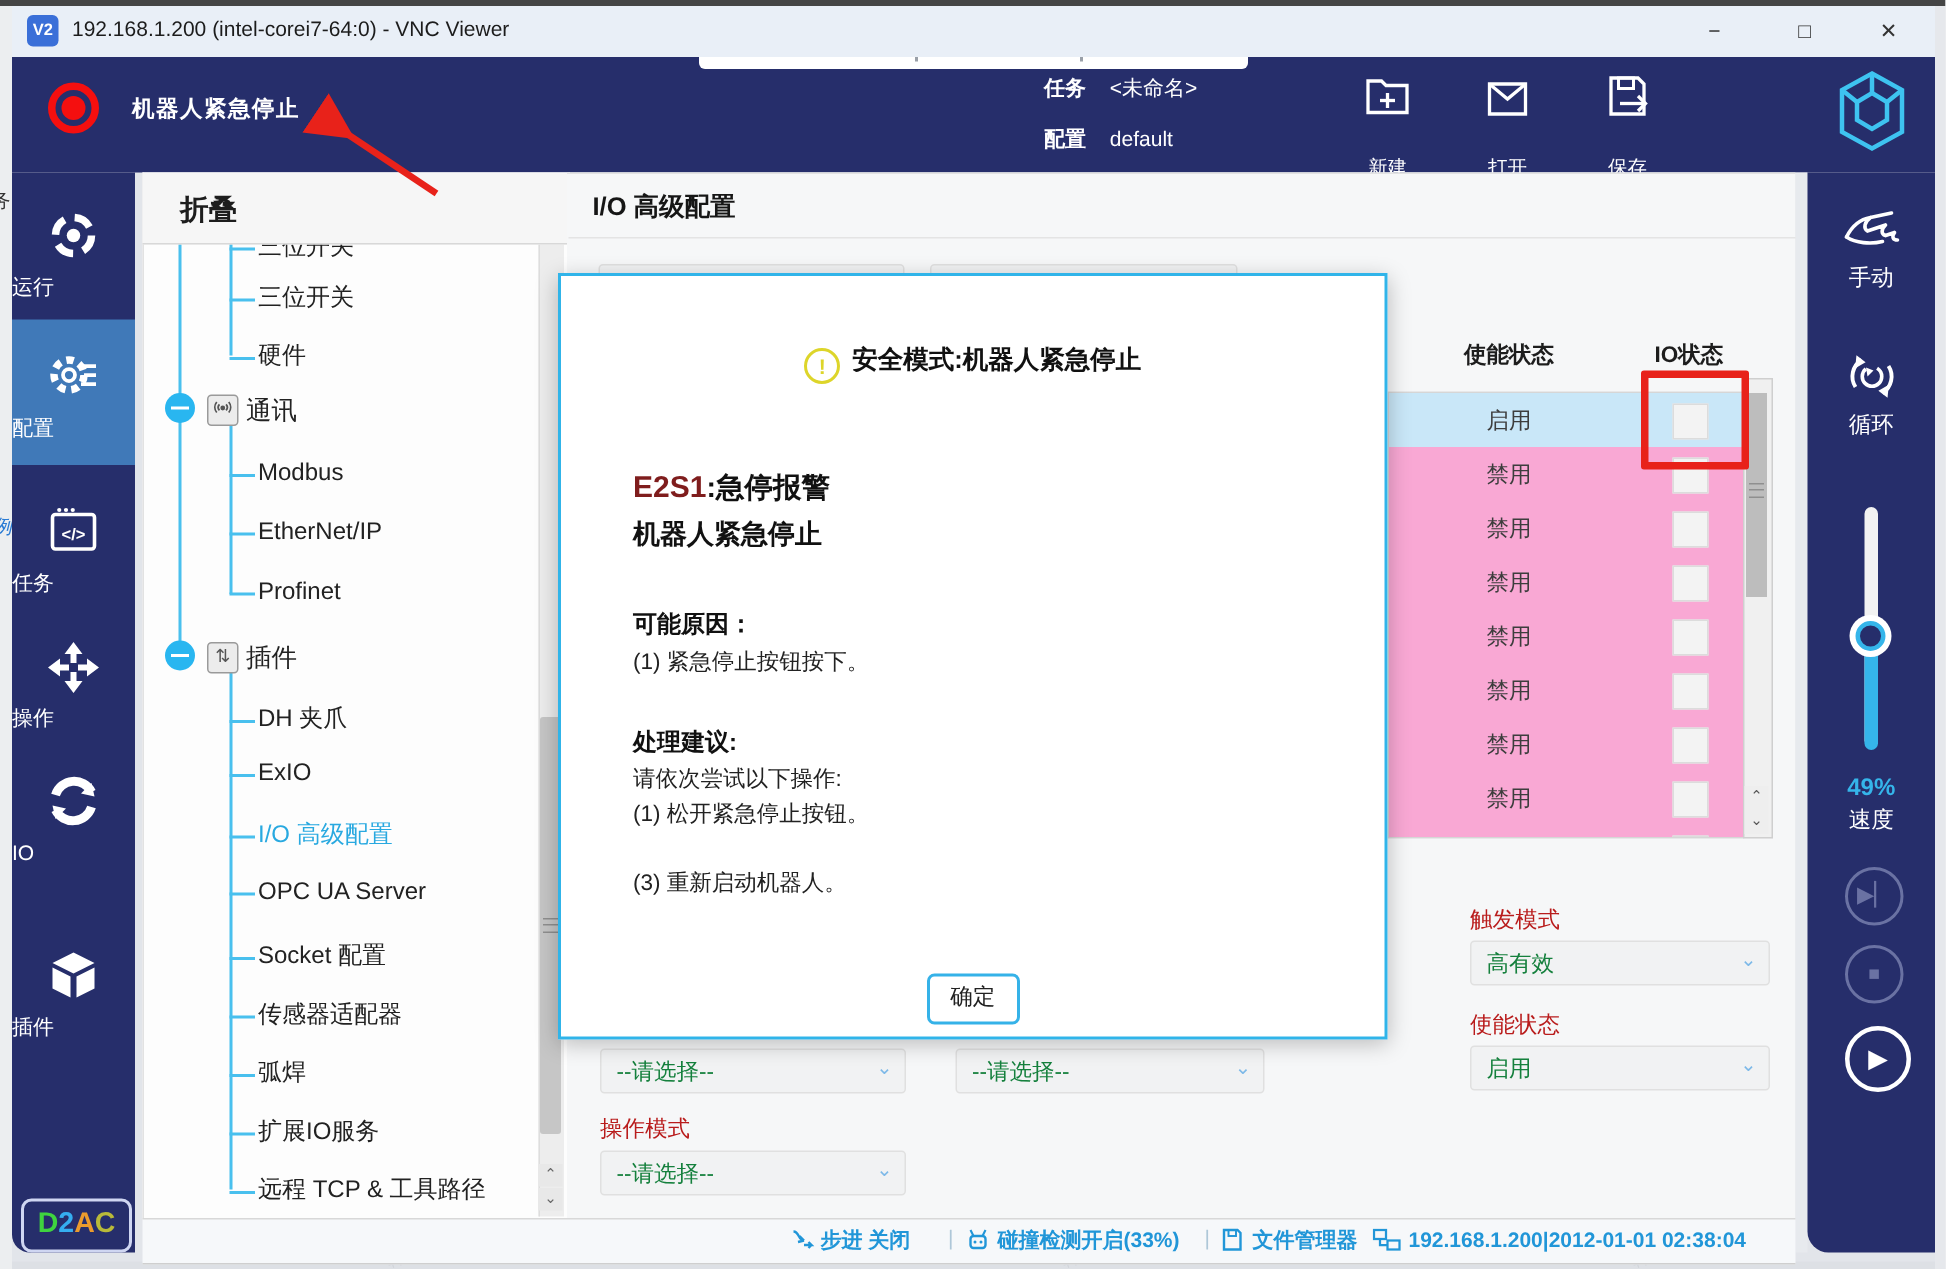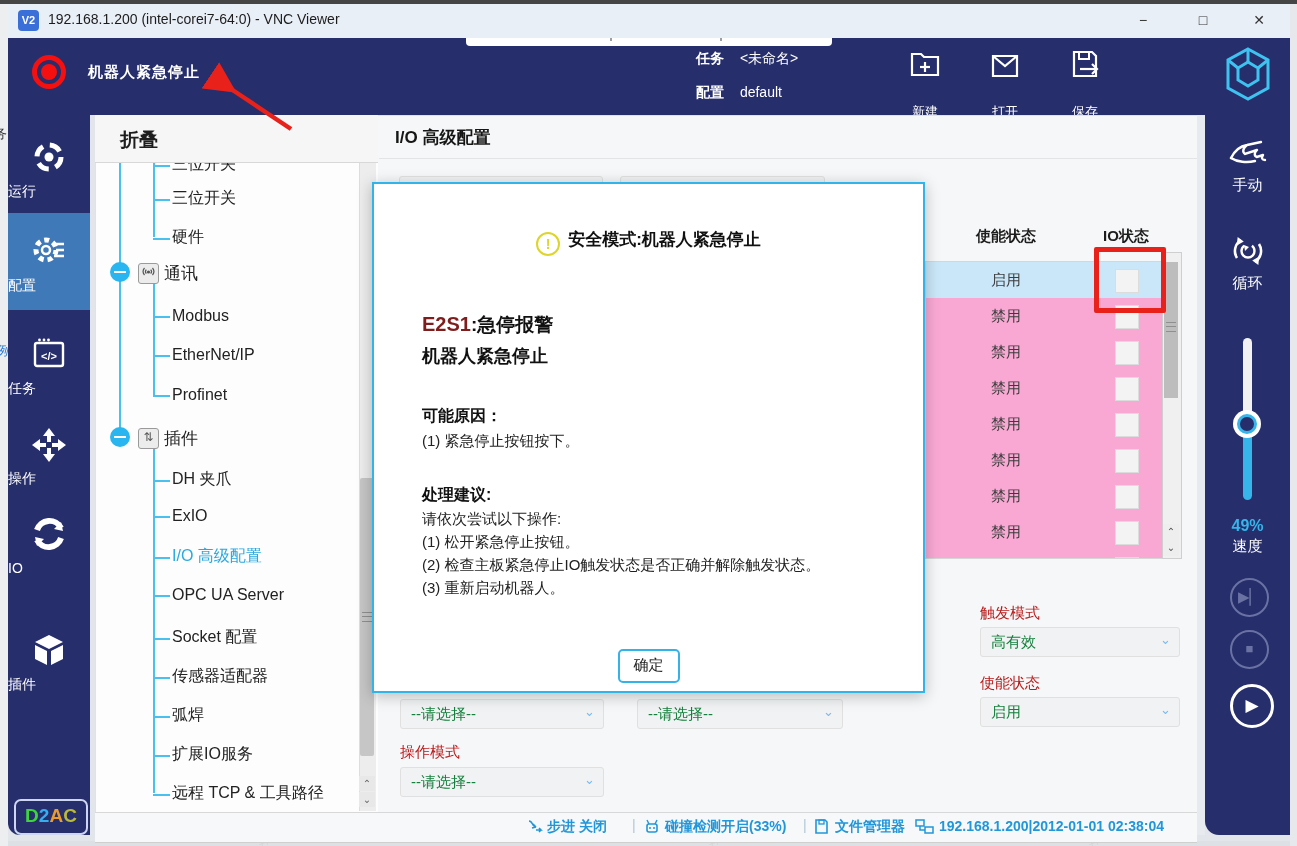--- a/index.html
+++ b/index.html
@@ -391,21 +391,20 @@
   </div>
   <div class="dlg-code">
     <span class="code">E2S1</span><span>:急停报警</span>
   </div>
   <div class="dlg-desc">机器人紧急停止</div>
   <div class="dlg-sec" style="top:222px;">可能原因：</div>
   <div class="dlg-li" style="top:248px;">(1) 紧急停止按钮按下。</div>
   <div class="dlg-sec" style="top:301px;">处理建议:</div>
   <div class="dlg-li" style="top:326px;">请依次尝试以下操作:</div>
   <div class="dlg-li" style="top:349px;">(1) 松开紧急停止按钮。</div>
-  <div class="dlg-li" style="top:372px;">(2) 检查主板紧急停止IO触发状态是否正确并解除触发状态。</div>
   <div class="dlg-li" style="top:395px;">(3) 重新启动机器人。</div>
   <div class="dlg-ok">确定</div>
 </div>
 
 <div class="abs rgap"></div>
 <div class="abs rsb"></div>
 
 <svg class="abs" style="left:1227px;top:132px;z-index:3;" width="42" height="38" viewBox="0 0 42 38">
   <path d="M4 26 C8 18 14 14 20 13 L34 10 M20 13 C16 16 15 20 18 22 L30 18 M30 18 C27 21 27 24 30 25 L36 23 M36 23 C34 26 35 28 38 28" fill="none" stroke="#fff" stroke-width="2.4" stroke-linecap="round"></path>
   <path d="M4 26 C10 30 20 31 28 29" fill="none" stroke="#fff" stroke-width="2.4" stroke-linecap="round"></path>

